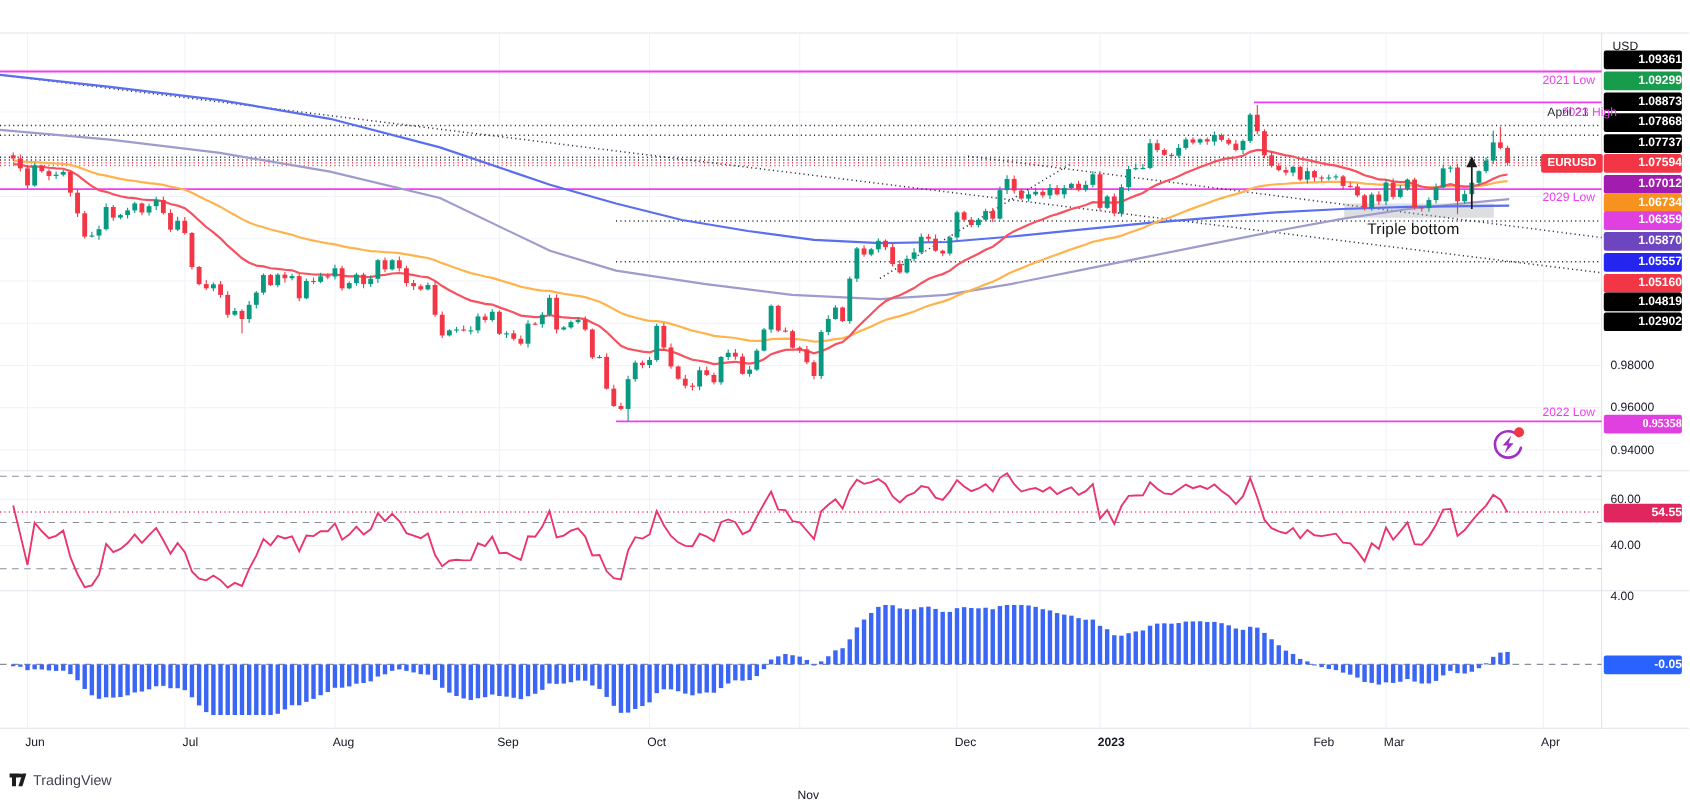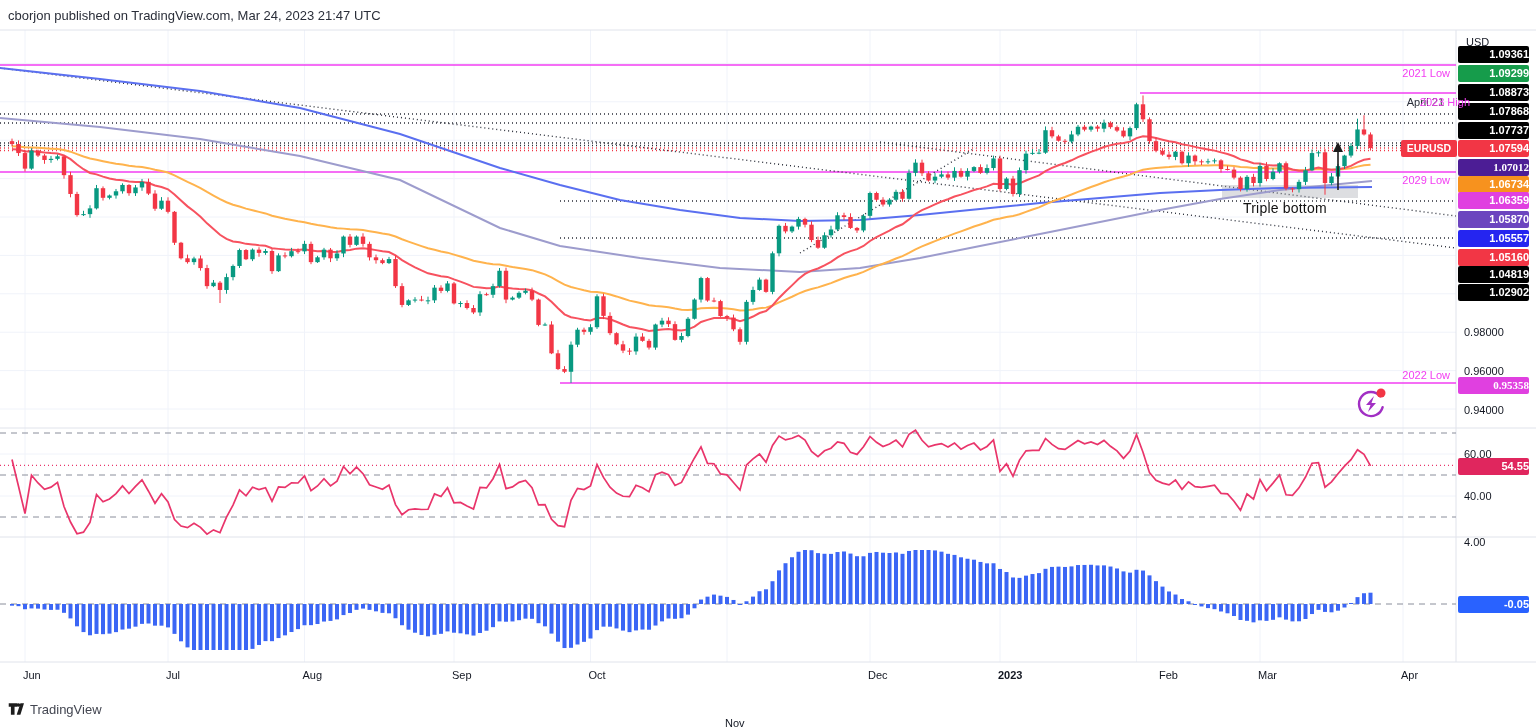--- a/index.html
+++ b/index.html
@@ -18,21 +18,20 @@
                 border-radius:2px;color:#fff;font-size:10.5px;font-weight:bold;text-align:center;line-height:17px;}
   #triple-bottom{position:absolute;left:1243px;top:200px;font-size:14px;color:#111;font-weight:500;letter-spacing:.2px;}
   #watermark{position:absolute;left:8px;top:701px;display:flex;align-items:center;gap:6px;}
   #watermark span{font-size:13px;color:#434651;font-weight:500;}
   .axis-area{position:absolute;background:transparent;}
 </style>
 </head>
 <body>
 <div id="app">
 
-<div id="title">cborjon published on TradingView.com, Mar 24, 2023 21:47 UTC</div>
 
 <svg id="chart-svg" width="1536" height="728">
   <g id="g-grid">
         <line x1="25" x2="25" y1="30" y2="662" stroke="#f0f3fa" stroke-width="1"></line>
         <line x1="168" x2="168" y1="30" y2="662" stroke="#f0f3fa" stroke-width="1"></line>
         <line x1="304.5" x2="304.5" y1="30" y2="662" stroke="#f0f3fa" stroke-width="1"></line>
         <line x1="454" x2="454" y1="30" y2="662" stroke="#f0f3fa" stroke-width="1"></line>
         <line x1="590.5" x2="590.5" y1="30" y2="662" stroke="#f0f3fa" stroke-width="1"></line>
         <line x1="727" x2="727" y1="30" y2="662" stroke="#f0f3fa" stroke-width="1"></line>
         <line x1="870" x2="870" y1="30" y2="662" stroke="#f0f3fa" stroke-width="1"></line>
@@ -744,21 +743,21 @@
 
 <div id="currency">USD</div>
 <div id="symbol-badge">EURUSD</div>
 <div id="badges">
       <div class="badge" style="top: 45.5px; background: rgb(0, 0, 0);">1.09361</div>
       <div class="badge" style="top: 64.5px; background: rgb(22, 156, 75);">1.09299</div>
       <div class="badge" style="top: 83.5px; background: rgb(0, 0, 0);">1.08873</div>
       <div class="badge" style="top: 102.5px; background: rgb(0, 0, 0);">1.07868</div>
       <div class="badge" style="top: 121.5px; background: rgb(0, 0, 0);">1.07737</div>
       <div class="badge" style="top: 139.5px; background: rgb(242, 54, 69);">1.07594</div>
-      <div class="badge" style="top: 158.5px; background: #4c1d95; font-family: Liberation Serif, serif;">1.07012</div>
+      <div class="badge" style="top: 158.5px; background: #a21caf;">1.07012</div>
       <div class="badge" style="top: 175.5px; background: rgb(247, 146, 30);">1.06734</div>
       <div class="badge" style="top: 191.5px; background: rgb(224, 64, 224);">1.06359</div>
       <div class="badge" style="top: 210.5px; background: rgb(108, 69, 191);">1.05870</div>
       <div class="badge" style="top: 229.5px; background: rgb(37, 37, 240);">1.05557</div>
       <div class="badge" style="top: 248.5px; background: rgb(242, 54, 69);">1.05160</div>
       <div class="badge" style="top: 265.5px; background: rgb(0, 0, 0);">1.04819</div>
       <div class="badge" style="top: 283.5px; background: rgb(0, 0, 0);">1.02902</div>
       <div class="badge" style="top: 376.5px; background: rgb(224, 64, 224); font-family: Liberation Serif, serif;">0.95358</div>
       <div class="badge" style="top: 457.5px; background: rgb(224, 38, 94);">54.55</div>
       <div class="badge" style="top: 595.5px; background: rgb(41, 98, 255);">-0.05</div>
@@ -773,21 +772,21 @@
     </div>
 <div id="months">
       <div class="month" style="left: 23px;">Jun</div>
       <div class="month" style="left: 166px;">Jul</div>
       <div class="month" style="left: 302.5px;">Aug</div>
       <div class="month" style="left: 452px;">Sep</div>
       <div class="month" style="left: 588.5px;">Oct</div>
       <div class="month" style="left: 725px; margin-top: 48px;">Nov</div>
       <div class="month" style="left: 868px;">Dec</div>
       <div class="month bold" style="left: 998px;">2023</div>
-      <div class="month" style="left: 1159px;">Feb</div>
+      <div class="month" style="left: 1194px;">Feb</div>
       <div class="month" style="left: 1258px;">Mar</div>
       <div class="month" style="left: 1401px;">Apr</div>
     </div>
 <div id="linelabels">
       <div class="linelabel" style="top: 67px; left: 0px; width: 1450px; text-align: right; color: rgb(242, 62, 242);">2021 Low</div>
       <div class="linelabel" style="top: 96px; left: 0px; width: 1444px; text-align: right; color: rgb(42, 46, 57);">April 21</div>
       <div class="linelabel" style="top: 96px; left: 0px; width: 1450px; text-align: right; color: rgb(242, 62, 242); padding-left: 20px;">2023 High</div>
       <div class="linelabel" style="top: 174px; left: 0px; width: 1450px; text-align: right; color: rgb(242, 62, 242);">2029 Low</div>
       <div class="linelabel" style="top: 369px; left: 0px; width: 1450px; text-align: right; color: rgb(242, 62, 242);">2022 Low</div>
     </div>

